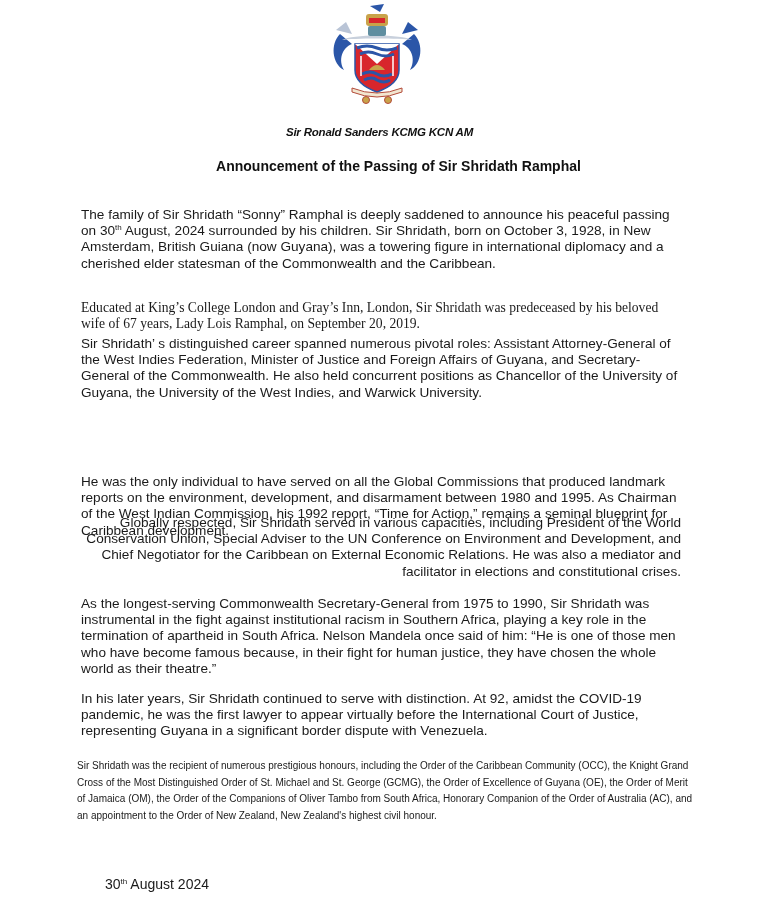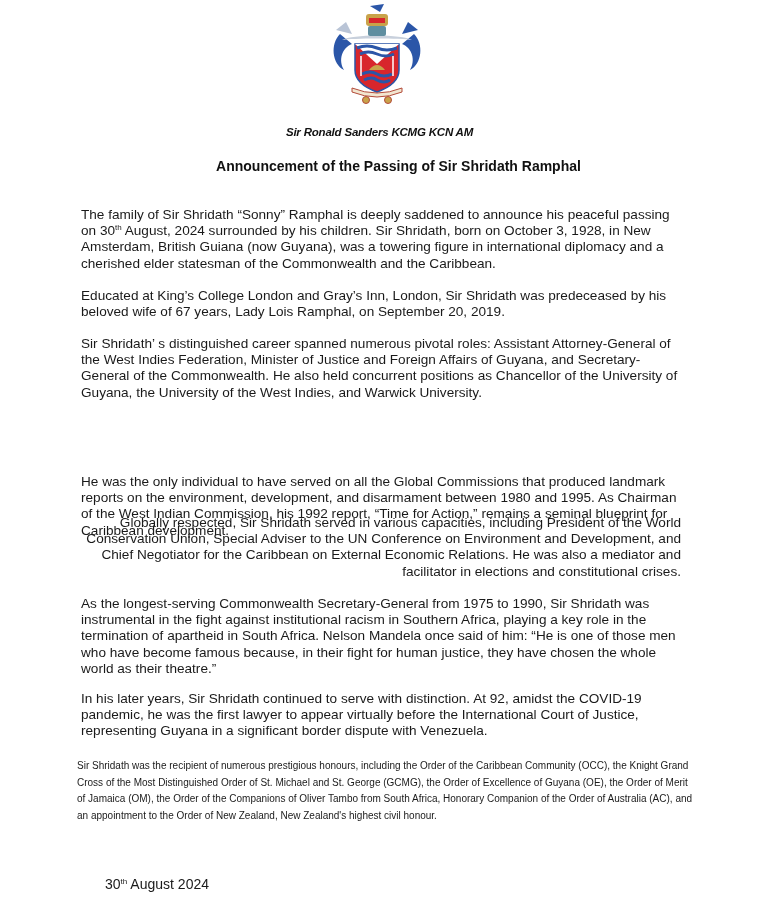--- a/index.html
+++ b/index.html
@@ -7,21 +7,21 @@
          font-family: "Liberation Sans", sans-serif; color: #1a1a1a; }
   .crest { position: absolute; left: 322px; top: 4px; width: 110px; height: 100px; }
   .sender { position: absolute; top: 126px; left: 0; width: 759px; text-align: center;
             font-family: "Liberation Sans", sans-serif; font-weight: bold; font-style: italic;
             font-size: 11.5px; letter-spacing: -0.2px; color: #111; }
   .title { position: absolute; top: 158px; left: 0; width: 759px; text-align: center;
            font-weight: bold; font-size: 14px; color: #111; margin-left: 19px; }
   .para { position: absolute; left: 81px; width: 600px; font-size: 13.6px; line-height: 16.2px;
           margin: 0; color: #1a1a1a; }
   .p1 { top: 191px; margin-top: 16px; }
-  .p2 { top: 288px; }
+  .p2 { top: 300px; font-family: Liberation Serif, serif; }
   .p3 { top: 336px; }
   .p4 { top: 434px; margin-top: 40px; }
   .p5 { top: 515px; text-align: right; }
   .p6 { top: 596px; }
   .p7 { top: 691px; }
   .p8 { left: 77px; top: 758px; width: 620px; font-size: 10px; line-height: 16.6px; }
   .date { position: absolute; left: 77px; top: 876px; font-size: 14px; margin-left: 28px; }
   sup { font-size: 8px; line-height: 0; vertical-align: 5px; }
 </style>
 </head>

